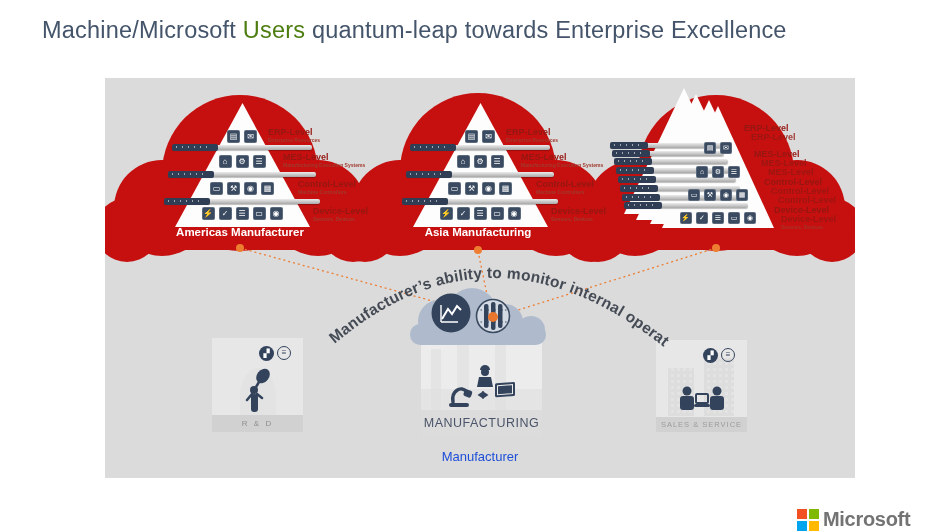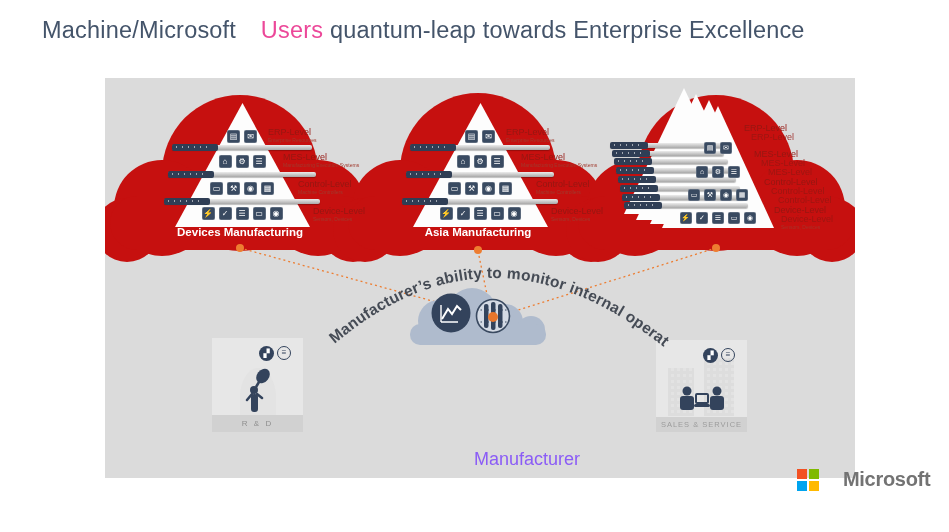--- a/index.html
+++ b/index.html
@@ -1,40 +1,40 @@
 <!DOCTYPE html>
 <html><head>
 <meta charset="utf-8">
 <style>
   html,body{margin:0;padding:0;background:#fff;}
   .slide{position:relative;width:949px;height:532px;background:#ffffff;overflow:hidden;
          font-family:"Liberation Sans",sans-serif;}
   
   .title{position:absolute;left:42px;top:17px;font-size:23.5px;font-weight:300;
          color:#44546A;letter-spacing:.2px;white-space:nowrap;}
-  .title .hl{color:#ec4899;margin-left:18px;}
+  .title .hl{color:#4d7c0f;}
   
   .panel{position:absolute;left:105px;top:78px;width:750px;height:400px;background:#DBDBDB;}
   .layer{position:absolute;left:105px;top:78px;width:750px;height:400px;pointer-events:none;}
   
   .pyr{position:absolute;width:240px;height:160px;}
   .tri{position:absolute;width:135px;height:124px;background:#fdfdfd;
        clip-path:polygon(50% 0,0 100%,100% 100%);}
   .rt .tri{filter:drop-shadow(-2px 2px 1px rgba(140,25,25,.45));}
   .row{position:absolute;left:22px;width:200px;display:flex;justify-content:center;gap:4px;}
   .tile{width:13px;height:13px;border-radius:2px;background:#394A61;color:#fff;
         font-size:8px;line-height:13px;text-align:center;overflow:hidden;
         box-shadow:0 0 0 .5px rgba(255,255,255,.35) inset;}
   .rt .tile{width:12px;height:12px;line-height:12px;font-size:7px;}
   .bar{position:absolute;height:5px;border-radius:2px;
        background:linear-gradient(#ECECEC,#A8A8A8);box-shadow:0 1px 1px rgba(0,0,0,.25);}
   .chip{position:absolute;left:0;top:-1px;width:46px;height:7px;border-radius:2px;background:#2F3E55;
         background-image:repeating-linear-gradient(90deg,rgba(255,255,255,.55) 0 1px,transparent 1px 6px);
         background-size:70% 2px;background-repeat:no-repeat;background-position:4px 2px;}
-  .lvl{position:absolute;color:#951712;line-height:1;}
+  .lvl{position:absolute;color:#951712;line-height:1;font-weight:bold;}
   .lvl .nm{font-size:9px;display:block;}
   .lvl .sub{font-size:7px;display:block;transform:scale(.72);transform-origin:left top;
             margin-top:1px;white-space:nowrap;color:#A03A2E;}
   .cloudname{position:absolute;top:138px;left:0;width:240px;text-align:center;color:#fff;
              font-weight:700;font-size:11.5px;}
   
   .copy{opacity:.85;}
   
   .box{position:absolute;overflow:hidden;}
   .box.gray{background:#E7E7E7;}
@@ -46,23 +46,23 @@
              color:#4A5468;letter-spacing:.5px;}
   .badges{position:absolute;top:8px;right:12px;display:flex;gap:3px;}
   .badge{width:15px;height:15px;border-radius:50%;font-size:8px;line-height:15px;text-align:center;}
   .badge.fill{background:#33435C;color:#fff;}
   .badge.line{border:1.5px solid #33435C;color:#33435C;width:12px;height:12px;line-height:12px;}
   .silh{position:absolute;background:#E0E0E0;}
   .grid{background-image:repeating-linear-gradient(0deg,#D6D6D6 0 3px,transparent 3px 6px),
         repeating-linear-gradient(90deg,#D6D6D6 0 3px,transparent 3px 6px);}
   .figure{position:absolute;}
   
-  .manufacturer{position:absolute;left:380px;top:449px;width:200px;text-align:right;
-                font-size:18px;color:#8b5cf6;}
-  .mslogo{position:absolute;left:797px;top:468px;display:flex;align-items:center;gap:24px;justify-content:flex-end;}
+  .manufacturer{position:absolute;left:380px;top:449px;width:200px;text-align:center;
+                font-size:13px;color:#1d4ed8;}
+  .mslogo{position:absolute;left:797px;top:508px;display:flex;align-items:center;gap:4px;justify-content:flex-end;}
   .mssquares{display:grid;grid-template-columns:10px 10px;grid-template-rows:10px 10px;gap:2px;}
   .mssquares i{display:block;}
   .msname{font-size:20px;font-weight:600;color:#737373;letter-spacing:-.3px;}
 </style>
 </head>
 <body>
 
 <div class="slide">
 
   <div class="title"><span>Machine/Microsoft </span><span class="hl">Users</span><span> quantum-leap towards Enterprise Excellence</span></div>
@@ -138,21 +138,21 @@
       <span class="sub">Manufacturing Execution Systems</span>
       </div>
     <div class="lvl" style="left:178px;top:92px;">
       <span class="nm">Control-Level</span>
       <span class="sub">Machine Controllers</span>
       </div>
     <div class="lvl" style="left:193px;top:119px;">
       <span class="nm">Device-Level</span>
       <span class="sub">Sensors, Devices</span>
       </div>
-    <div class="cloudname">Devices Manufacturing</div>
+    <div class="cloudname">Americas Manufacturer</div>
   </div>
 
   <div class="pyr" style="left:358px;top:88px;">
     <div class="tri" style="left:55px;top:15px;"></div>
     <div class="row" style="top:42px;">
       <span class="tile">▤</span>
       <span class="tile">✉</span>
     </div>
     <div class="bar" style="top:57px;left:52px;width:140px;">
         <span class="chip"></span>
@@ -296,20 +296,39 @@
     <svg class="figure" style="left:26px;top:28px;" width="40" height="52" viewBox="0 0 40 52">
       <ellipse cx="25" cy="10" rx="6" ry="8" transform="rotate(38 25 10)" fill="#33435C"></ellipse>
       <line x1="21" y1="16" x2="18" y2="21" stroke="#33435C" stroke-width="2.5"></line>
       <circle cx="16" cy="24" r="4" fill="#33435C"></circle>
       <path d="M9 34 L14 28 M24 32 L19 28" stroke="#33435C" stroke-width="2.5" stroke-linecap="round"></path>
       <rect x="13" y="28" width="7" height="18" rx="3" fill="#33435C"></rect>
     </svg>
     <div class="strip small">R &amp; D</div>
   </div>
 
+  <div class="box blue" style="left:421px;top:331px;width:121px;height:106px;">
+    <div class="silh" style="left:10px;top:18px;width:10px;height:62px;opacity:.6;"></div>
+    <div class="silh" style="left:36px;top:8px;width:12px;height:72px;opacity:.6;"></div>
+    <div class="silh" style="left:74px;top:14px;width:11px;height:66px;opacity:.6;"></div>
+    <div class="silh" style="left:0;top:58px;width:121px;height:22px;opacity:.6;"></div>
+    <svg class="figure" style="left:22px;top:34px;" width="80" height="46" viewBox="0 0 80 46">
+      <circle cx="42" cy="7" r="4" fill="#33435C"></circle>
+      <path d="M37 5 a5 5 0 0 1 10 0 z" fill="#33435C"></path>
+      <path d="M36 12 L48 12 L50 22 L34 22 Z" fill="#33435C"></path>
+      <rect x="6" y="38" width="20" height="4" rx="2" fill="#33435C"></rect>
+      <path d="M10 37 C8 26 18 20 24 27" stroke="#33435C" stroke-width="3.5" fill="none" stroke-linecap="round"></path>
+      <rect x="21" y="25" width="8" height="7" rx="2" fill="#33435C" transform="rotate(20 25 28)"></rect>
+      <path d="M36 30 L44 30 M40 26 L40 34 M36 30 l3 -2 v4 z M44 30 l-3 -2 v4 z" stroke="#33435C" stroke-width="1.6" fill="#33435C"></path>
+      <rect x="52" y="22" width="20" height="14" rx="1.5" fill="#33435C" transform="skewY(-4)"></rect>
+      <rect x="54" y="24" width="16" height="10" fill="#EDEDED" transform="skewY(-4)"></rect>
+      <rect x="55" y="25" width="14" height="8" fill="#33435C" transform="skewY(-4)"></rect>
+    </svg>
+    <div class="strip big">MANUFACTURING</div>
+  </div>
 
   <div class="box gray" style="left:656px;top:340px;width:91px;height:92px;">
     <div class="silh grid" style="left:12px;top:28px;width:26px;height:48px;opacity:.55;"></div>
     <div class="silh grid" style="left:48px;top:18px;width:30px;height:58px;opacity:.55;"></div>
     <div class="badges">
       <span class="badge fill">▞</span>
       <span class="badge line">≡</span>
     </div>
     <svg class="figure" style="left:20px;top:44px;" width="52" height="30" viewBox="0 0 52 30">
       <circle cx="11" cy="7" r="4.5" fill="#33435C"></circle>

